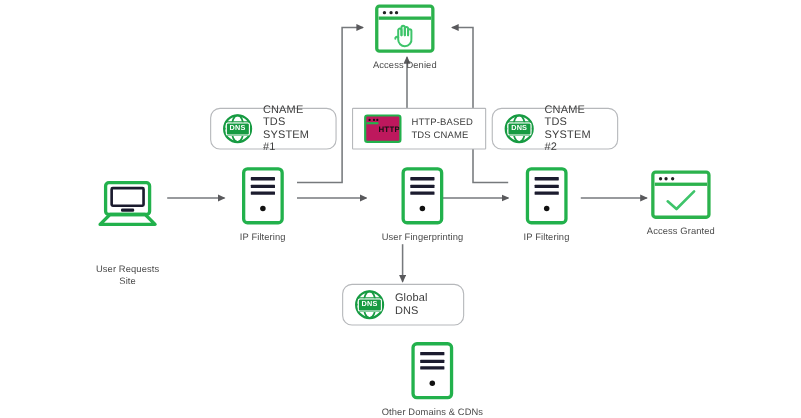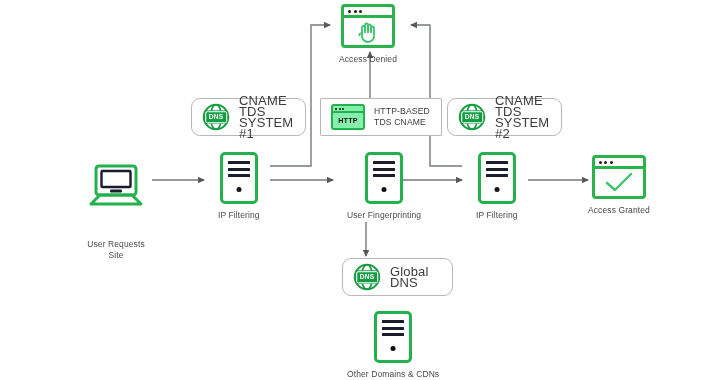--- a/index.html
+++ b/index.html
@@ -80,21 +80,21 @@
     border:1px solid #b6b8bb;
     border-radius:9px;
     background:#fff;
     display:flex;align-items:center;
     box-sizing:border-box;
     padding:0 10px;
     gap:9px;
   }
   .pill.square{border-radius:1px;}
   .pill .ptext{
-    font-size:13px;color:#3c3c3c;line-height:11px;
+    font-size:10px;color:#3c3c3c;line-height:11px;
     white-space:pre-line;letter-spacing:.15px;
   }
   .pill .ptext.caps{font-size:8.6px;}
 
   
   .dns{width:28px;height:28px;flex:0 0 auto;position:relative;}
   .dns .tag{
     position:absolute;left:50%;top:50%;
     transform:translate(-50%,-50%);
     background:#179b42;color:#fff;
@@ -102,22 +102,22 @@
     letter-spacing:.2px;
     padding:1.5px 2.5px;border-radius:2px;
     border:1px solid #fff;
     line-height:6.5px;
   }
 
   
   .httpwin{
     width:34px;height:26px;flex:0 0 auto;
     border:2.5px solid #22b14c;border-radius:3px;
-    background:#86efac;box-sizing:border-box;
-    display:flex;flex-direction:column;overflow:hidden;
+    background:#be185d;box-sizing:border-box;
+    display:flex;flex-direction:row;overflow:hidden;
   }
   .httpwin .hbar{
     height:7px;border-bottom:2px solid #22b14c;
     display:flex;align-items:center;gap:1.5px;padding-left:2px;
     box-sizing:border-box;flex:0 0 auto;
   }
   .httpwin .hbar i{width:2px;height:2px;background:#111;border-radius:50%;display:block;}
   .httpwin .hbody{
     flex:1;display:flex;align-items:center;justify-content:center;
     font-size:7.2px;font-weight:bold;color:#111;letter-spacing:.2px;
@@ -270,21 +270,21 @@
         </div>
       <div class="body">
         <svg width="32" height="22" viewBox="0 0 32 22">
           <path d="M4,11 L12,18 L28,2" fill="none" stroke="#3ec46a" stroke-width="2.4" stroke-linecap="round" stroke-linejoin="round"></path>
         </svg>
       </div>
     </div>
     <div class="caption">Access Granted</div>
   </div>
 
-  <div class="pill" style="left:311px;top:258px;width:111px;height:38px;margin-left:31px;">
+  <div class="pill" style="left:311px;top:258px;width:111px;height:38px;">
     <div class="dns">
       <svg width="28" height="28" viewBox="0 0 28 28">
         <circle cx="14" cy="14" r="12.2" fill="none" stroke="#179b42" stroke-width="2.1"></circle>
         <ellipse cx="14" cy="14" rx="5.6" ry="12.2" fill="none" stroke="#179b42" stroke-width="1.6"></ellipse>
         <line x1="1.8" y1="14" x2="26.2" y2="14" stroke="#179b42" stroke-width="1.6"></line>
         <line x1="3.6" y1="8" x2="24.4" y2="8" stroke="#179b42" stroke-width="1.4"></line>
         <line x1="3.6" y1="20" x2="24.4" y2="20" stroke="#179b42" stroke-width="1.4"></line>
       </svg>
       <span class="tag">DNS</span>
     </div>

